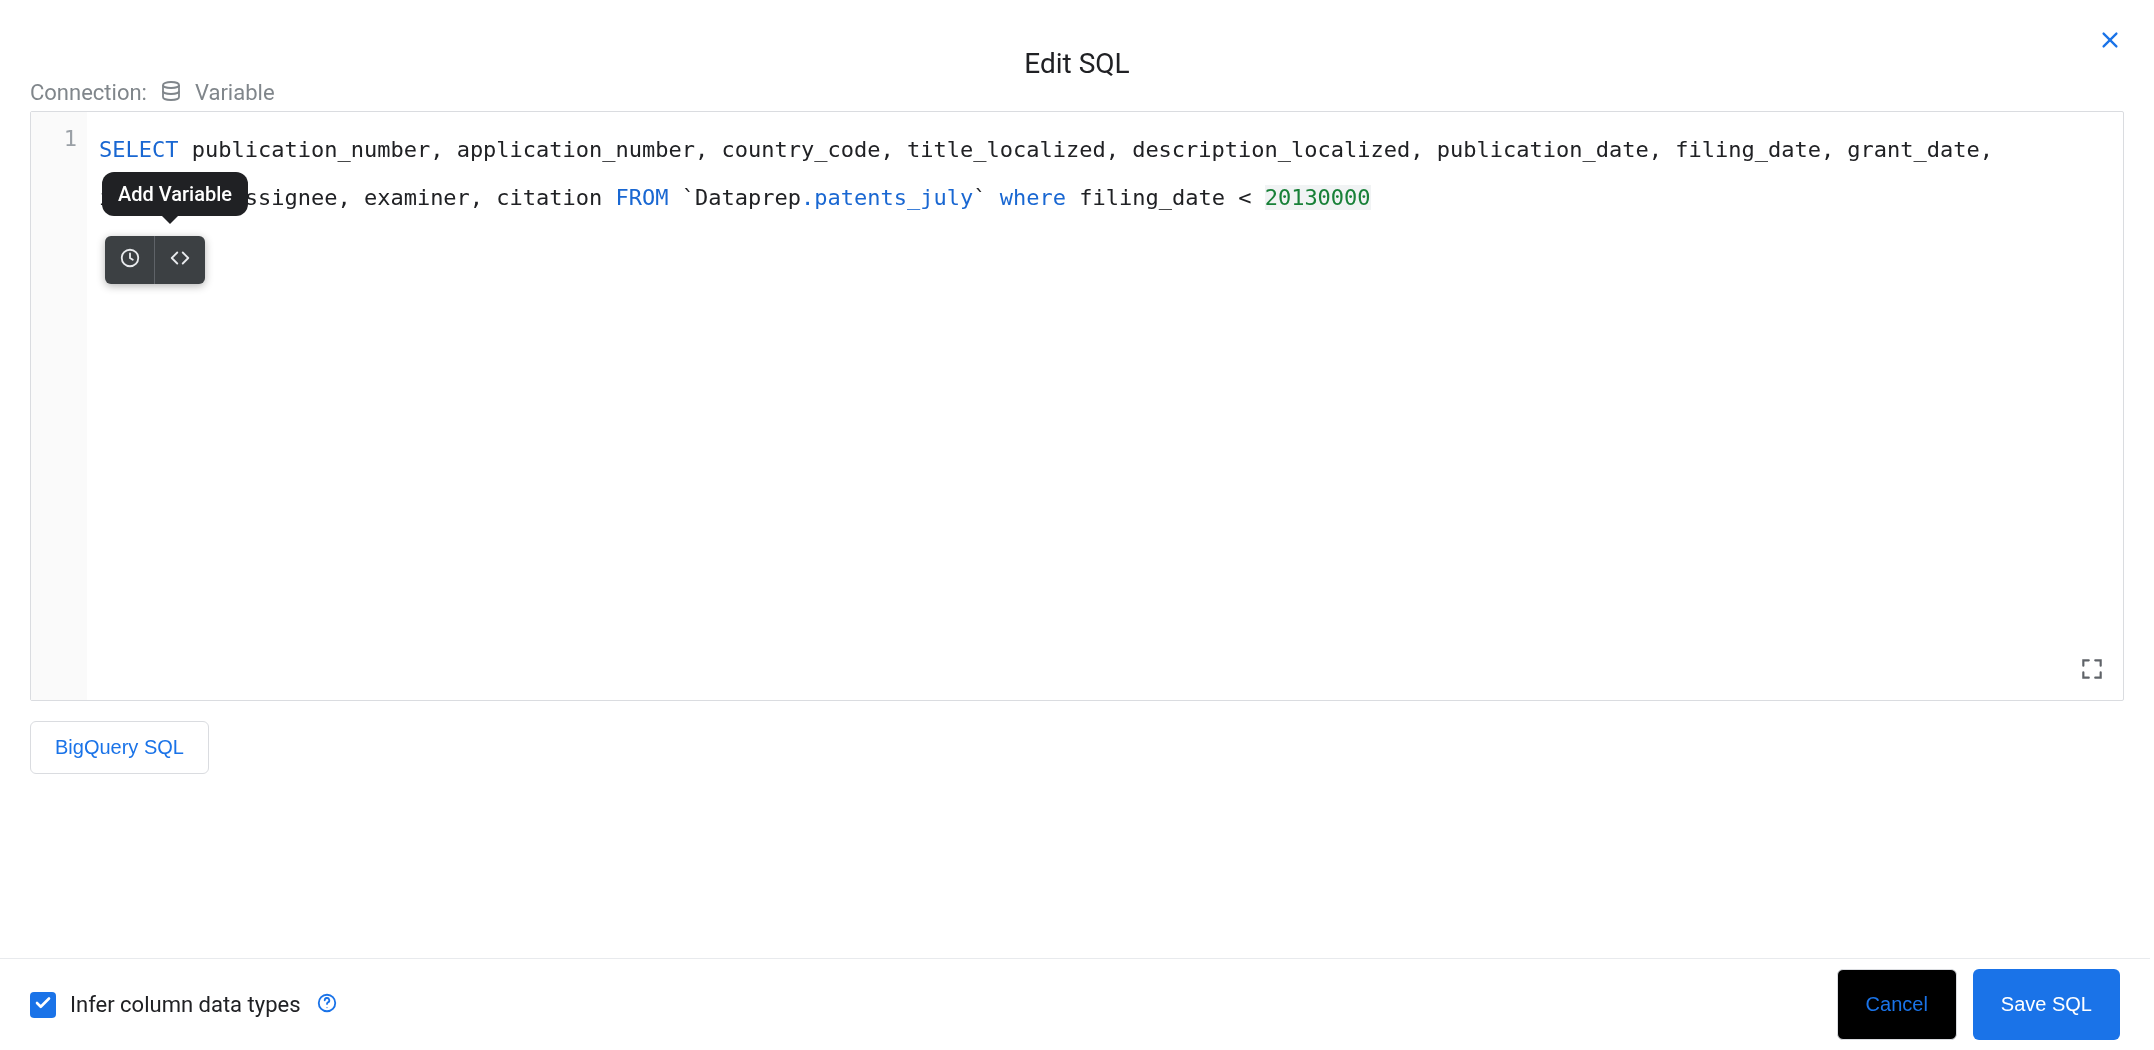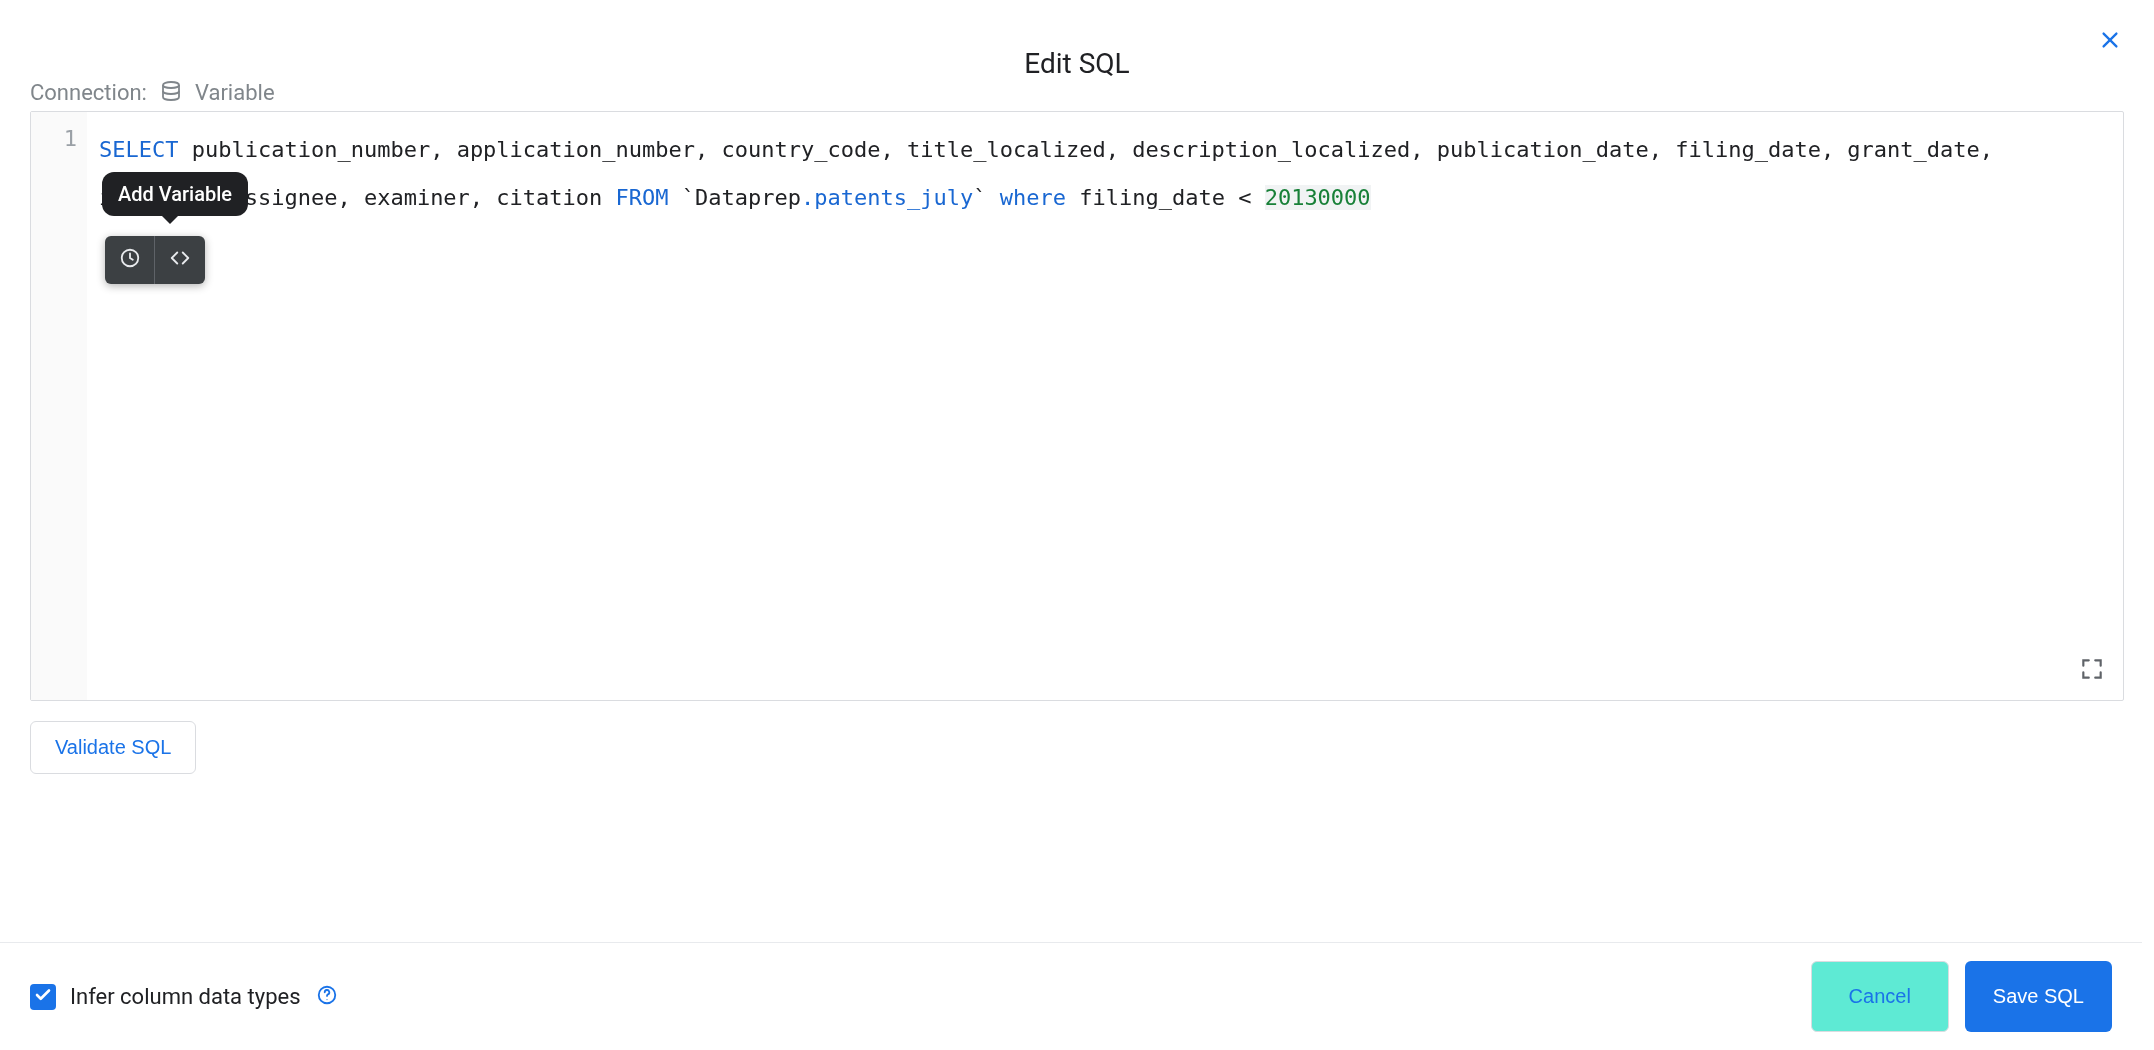--- a/index.html
+++ b/index.html
@@ -165,22 +165,22 @@
     font-size: 20px;
     font-weight: 500;
     padding: 14px 24px;
     border-radius: 6px;
     cursor: pointer;
   }
 
   
   .footer {
     position: absolute;
-    left: 0; right: 12px; bottom: 0;
-    height: 108px;
+    left: 0; right: 4px; bottom: 0;
+    height: 92px;
     border-top: 1px solid #e8eaed;
     display: flex;
     align-items: center;
     justify-content: space-between;
     padding: 0 30px;
   }
   .footer-left {
     display: flex;
     align-items: center;
     gap: 14px;
@@ -203,25 +203,25 @@
   .help-icon {
     width: 24px; height: 24px;
     color: #1a73e8;
     display: flex; align-items: center; justify-content: center;
     cursor: pointer;
   }
   .help-icon svg { width: 22px; height: 22px; }
   .footer-right { display: flex; gap: 16px; }
   .btn-cancel {
     border: 1px solid #dadce0;
-    background: #5eead4;
+    background: #000000;
     color: #1a73e8;
     font-size: 20px;
     font-weight: 500;
-    padding: 14px 37px;
+    padding: 14px 28px;
     border-radius: 6px;
     cursor: pointer;
   }
   .btn-primary {
     border: none;
     background: #1a73e8;
     color: #fff;
     font-size: 20px;
     font-weight: 500;
     padding: 24px 28px;
@@ -269,21 +269,21 @@
           <path d="M4 9V4h5"></path>
             <path d="M20 9V4h-5"></path>
             <path d="M4 15v5h5"></path>
             <path d="M20 15v5h-5"></path>
         </svg>
       </span>
     </div>
   </div>
 
   <div class="validate-row">
-    <button class="btn-outline">Validate SQL</button>
+    <button class="btn-outline">BigQuery SQL</button>
   </div>
 </div>
 
 <div class="tooltip">Add Variable</div>
 
 <div class="float-toolbar">
   <div class="float-btn">
     <span>
       <svg viewBox="0 0 24 24" fill="none" stroke="currentColor" stroke-width="2" stroke-linecap="round">
         <circle cx="12" cy="12" r="9"></circle>

